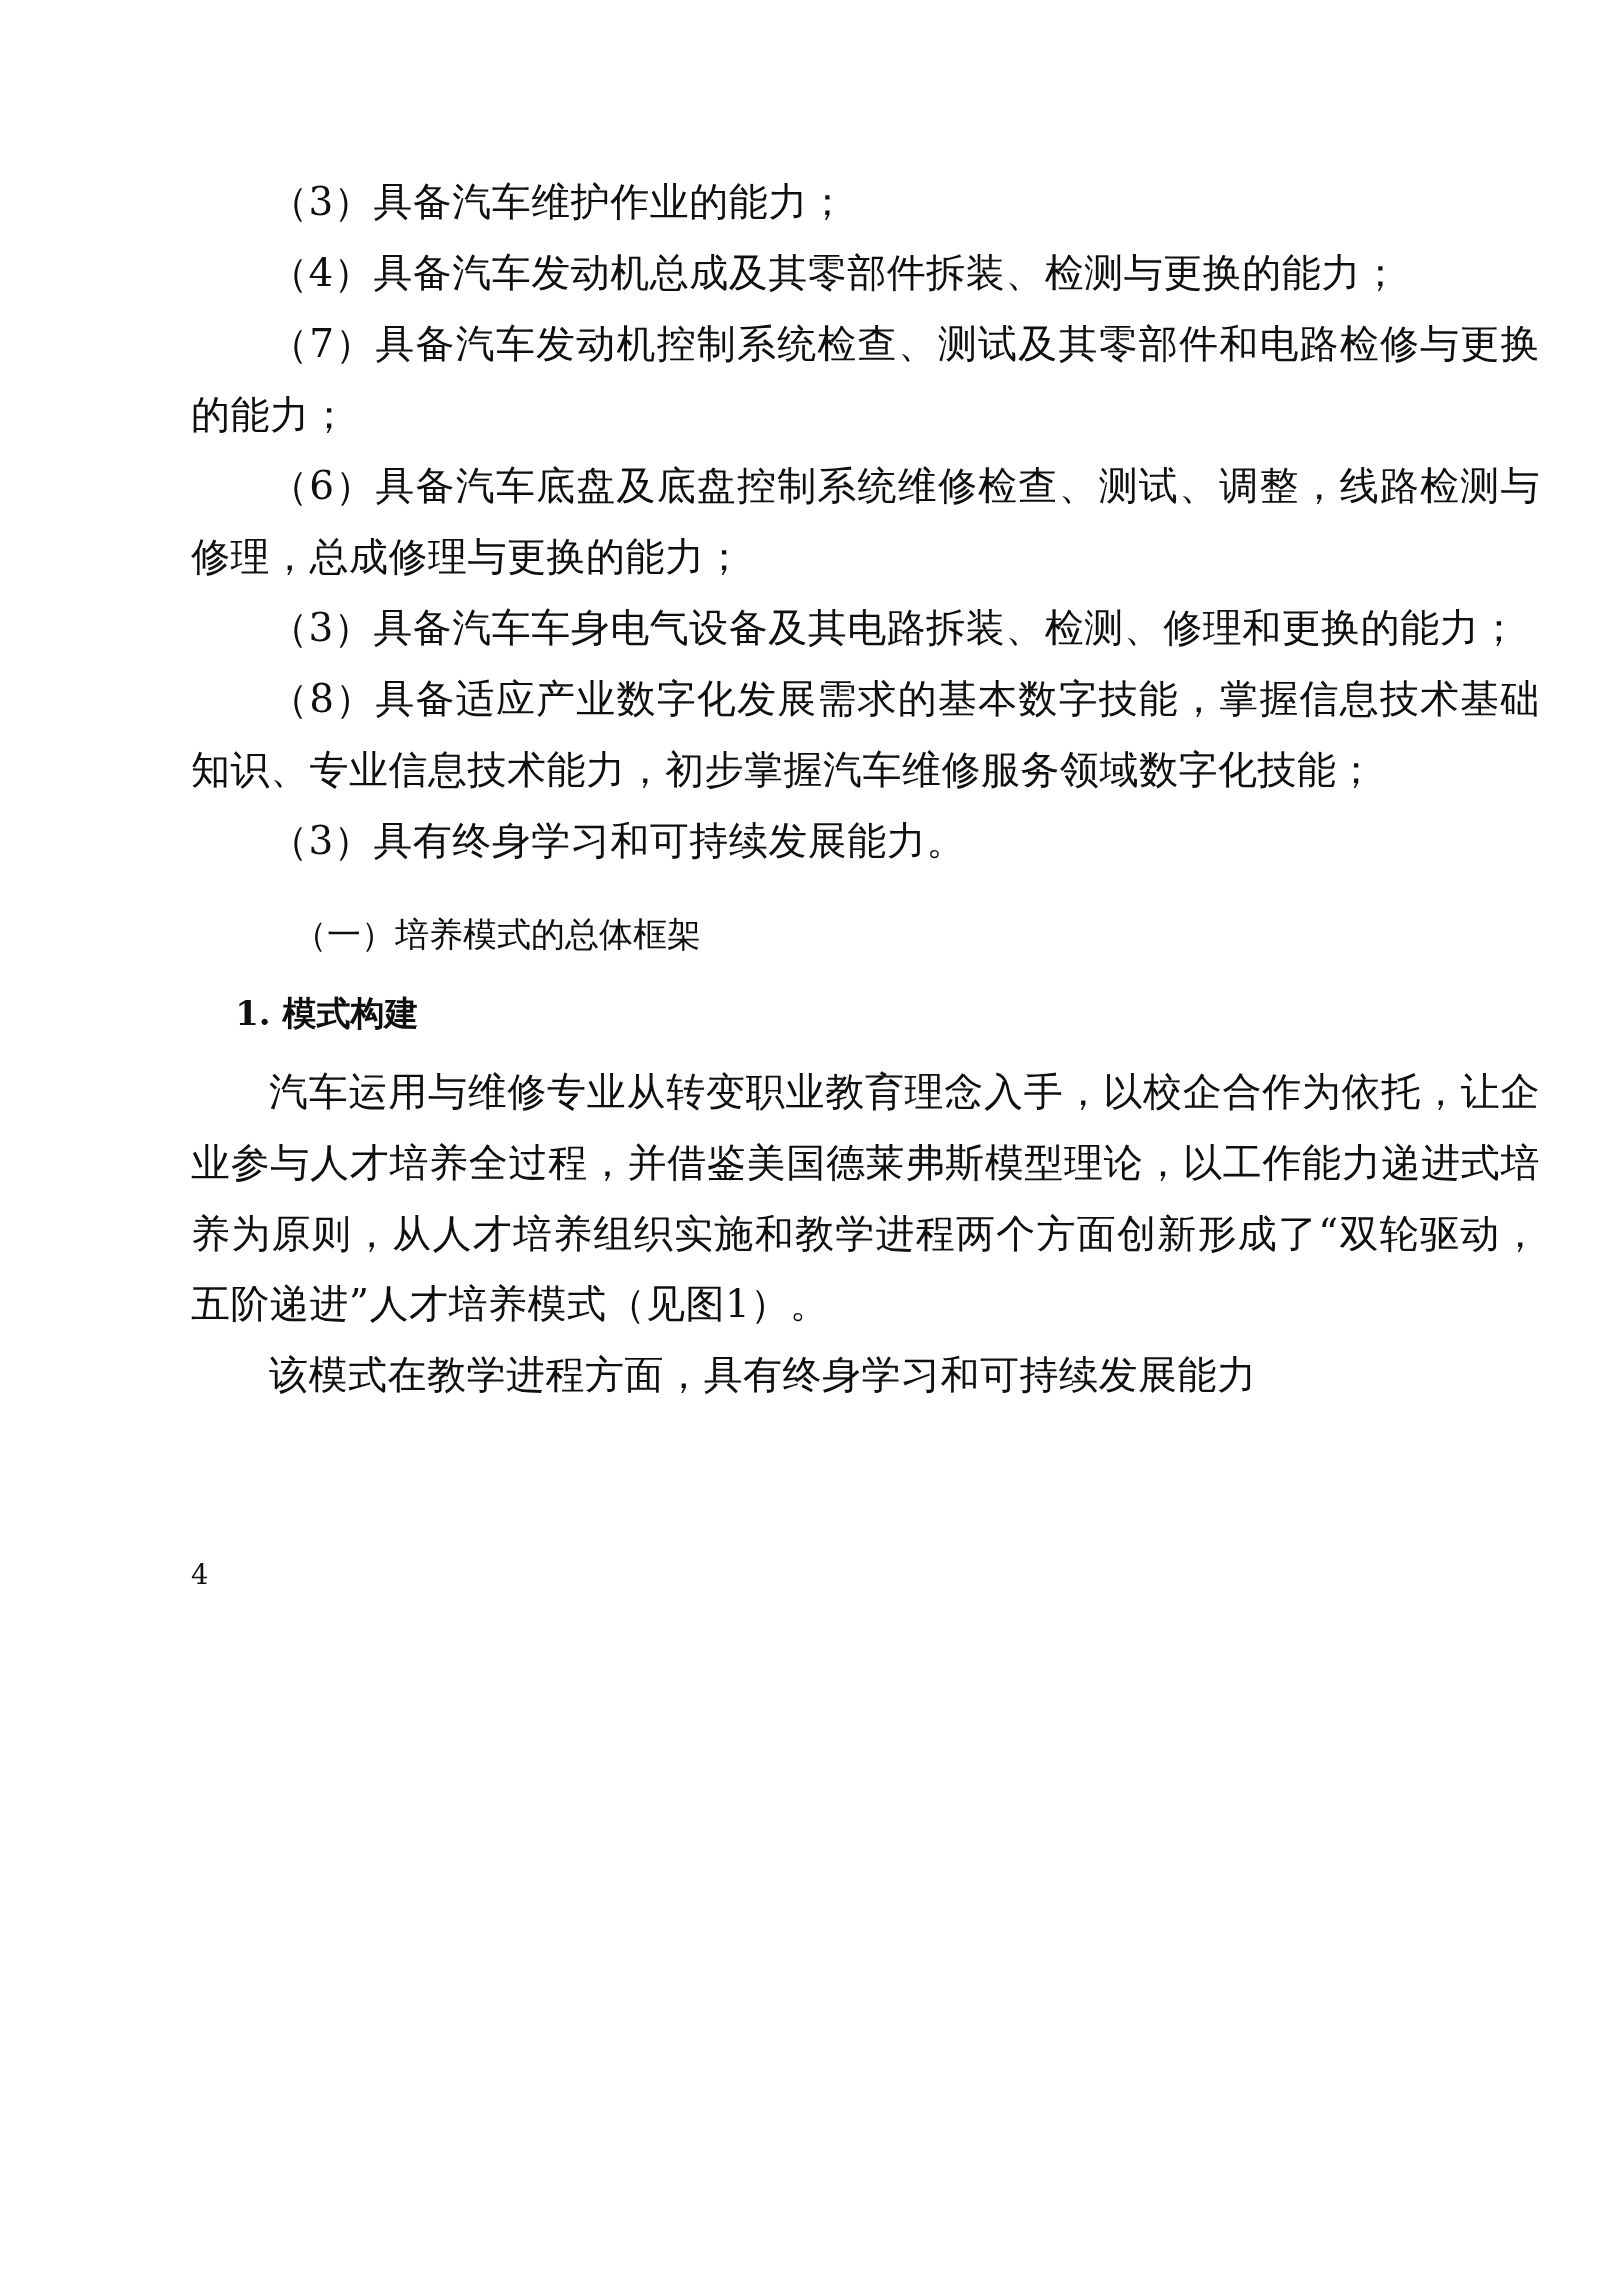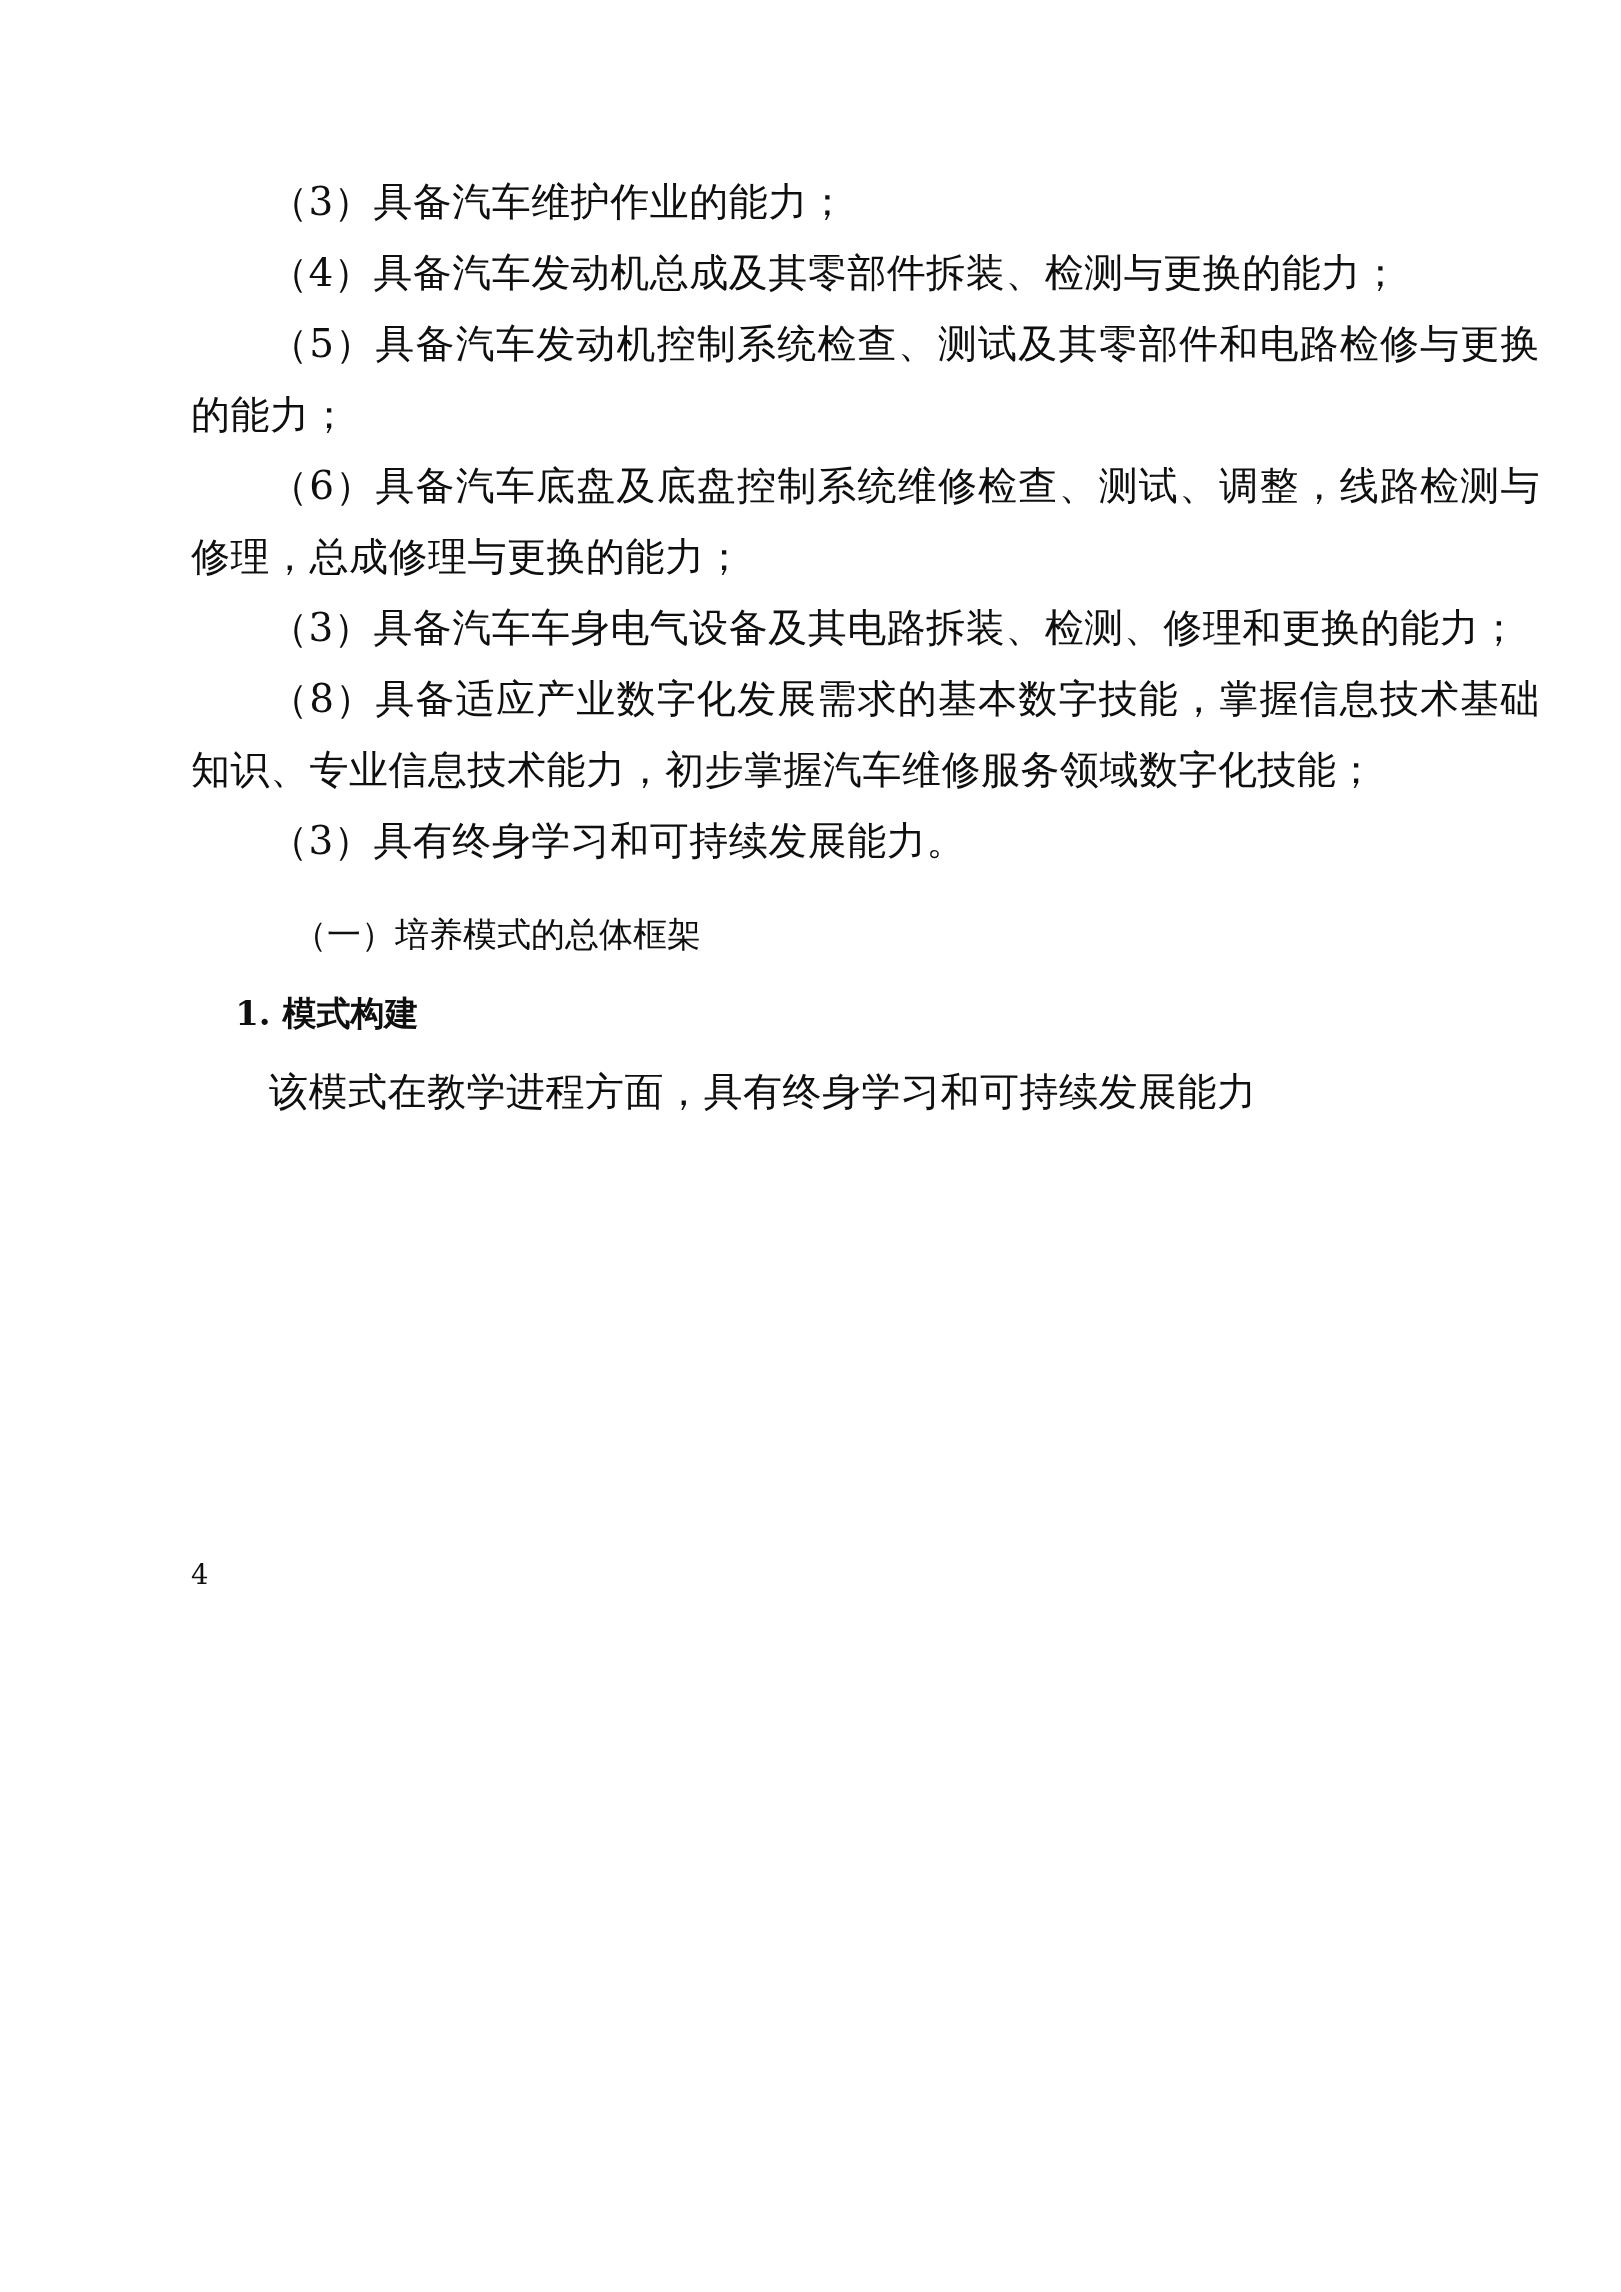--- a/index.html
+++ b/index.html
@@ -67,31 +67,32 @@
   .list-block p.para { text-indent: 2em; }
 </style>
 </head>
 <body>
 
 <div class="page">
 
   <div class="body-text list-block">
     <p class="para">（3）具备汽车维护作业的能力；</p>
     <p class="para">（4）具备汽车发动机总成及其零部件拆装、检测与更换的能力；</p>
-    <p class="para">（5）具备汽车发动机控制系统检查、测试及其零部件和电路检修与更换的能力；</p>
+    <p class="para">（7）具备汽车发动机控制系统检查、测试及其零部件和电路检修与更换的能力；</p>
     <p class="para">（6）具备汽车底盘及底盘控制系统维修检查、测试、调整，线路检测与修理，总成修理与更换的能力；</p>
     <p class="para">（3）具备汽车车身电气设备及其电路拆装、检测、修理和更换的能力；</p>
     <p class="para">（8）具备适应产业数字化发展需求的基本数字技能，掌握信息技术基础知识、专业信息技术能力，初步掌握汽车维修服务领域数字化技能；</p>
     <p class="para">（3）具有终身学习和可持续发展能力。</p>
   </div>
 
 
   <h3 class="subsection-title">（一）培养模式的总体框架</h3>
 
   <h4 class="item-title">1. 模式构建</h4>
 
   <div class="body-text">
+    <p class="para">汽车运用与维修专业从转变职业教育理念入手，以校企合作为依托，让企业参与人才培养全过程，并借鉴美国德莱弗斯模型理论，以工作能力递进式培养为原则，从人才培养组织实施和教学进程两个方面创新形成了“双轮驱动，五阶递进”人才培养模式（见图1）。</p>
     <p class="para">该模式在教学进程方面，具有终身学习和可持续发展能力</p>
   </div>
 
   <div class="page-number">4</div>
 </div>
 
 
 </body></html>

